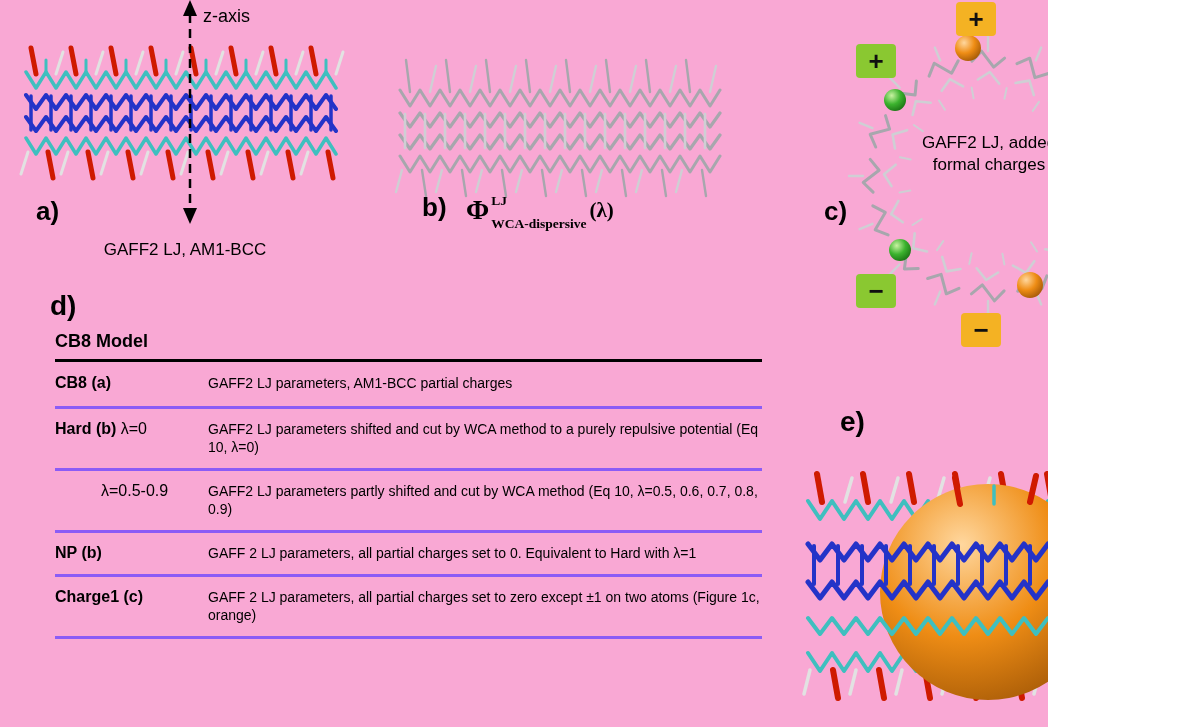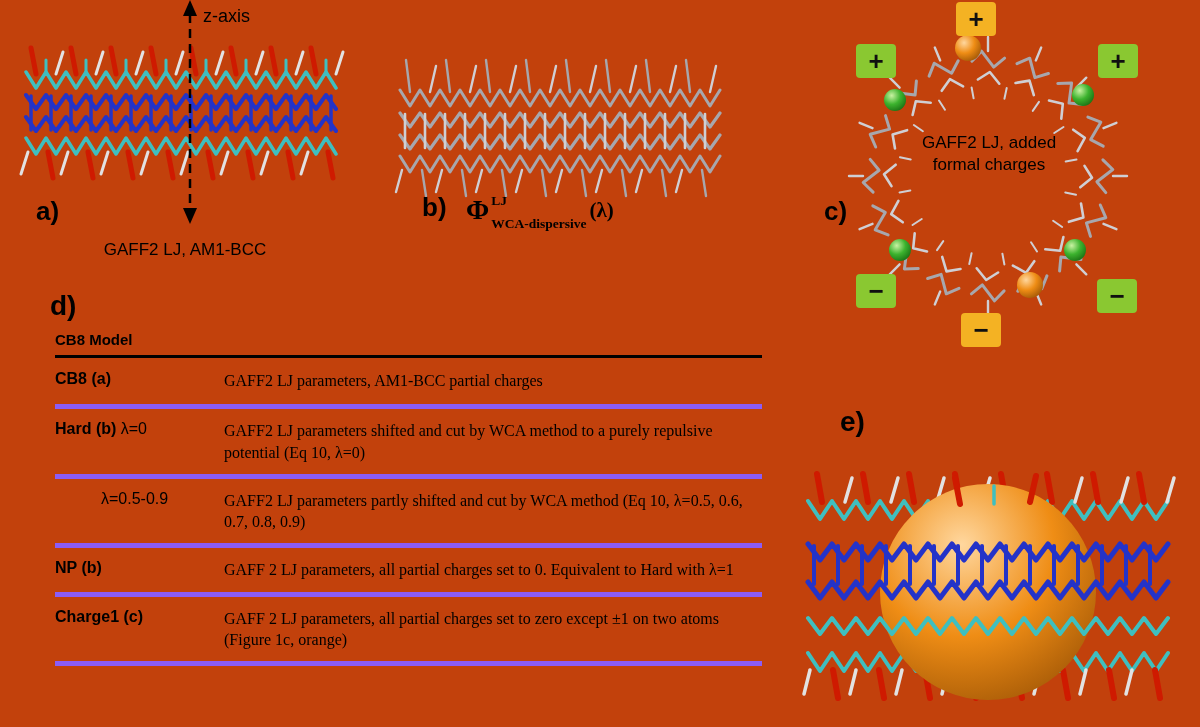--- a/index.html
+++ b/index.html
@@ -1,16 +1,16 @@
 <!DOCTYPE html>
 <html><head>
 <meta charset="utf-8">
 <style>
   html,body{margin:0;padding:0;background:#ffffff;}
-  .stage{position:relative;width:1200px;height:727px;background:#c2410c;overflow:hidden;
+  .stage{position:relative;width:1048px;height:727px;background:#f9a8d4;overflow:hidden;
          font-family:"Liberation Sans",sans-serif;color:#000;}
   .panel-label{position:absolute;font-weight:700;font-size:26px;line-height:1;}
   #lbl-a{left:36px;top:198px;}
   #lbl-b{left:422px;top:194px;}
   #lbl-c{left:824px;top:198px;}
   #lbl-d{left:50px;top:292px;font-size:28px;}
   #lbl-e{left:840px;top:408px;font-size:28px;}
   .z-axis-label{position:absolute;left:203px;top:6px;font-size:18px;}
   .caption-a{position:absolute;left:70px;top:240px;width:230px;text-align:center;font-size:17px;}
   
@@ -28,29 +28,29 @@
          justify-content:center;font-size:26px;font-weight:700;color:#101010;line-height:1;}
   #badge-top{left:956px;top:2px;}
   #badge-ul{left:856px;top:44px;}
   #badge-ur{left:1098px;top:44px;}
   #badge-ll{left:856px;top:274px;}
   #badge-lr{left:1097px;top:279px;}
   #badge-bot{left:961px;top:313px;}
   
   .tableD{position:absolute;left:55px;top:327px;width:707px;}
   .thead{display:grid;grid-template-columns:153px 1fr;padding:4px 0 7px 0;
-         border-bottom:3px solid #000;font-size:15px;font-weight:700;}
-  .trow{display:grid;grid-template-columns:153px 1fr;border-bottom:5px solid #8b5cf6;padding:11px 0 11px 0;gap:16px;}
+         border-bottom:3px solid #000;font-size:18px;font-weight:700;}
+  .trow{display:grid;grid-template-columns:153px 1fr;border-bottom:3px solid #8b5cf6;padding:11px 0 11px 0;}
   .trow.r1{padding:12px 0 13px 0;}
   .trow.r6{padding:9px 0 10px 0;}
   .model{font-size:16px;padding-right:8px;}
   .model .mb{font-weight:700;}
   .model .mr{font-weight:400;}
   .model.indent{padding-left:46px;}
-  .desc{font-size:16px;line-height:1.33;padding-right:2px;font-family:Liberation Serif, serif;}
+  .desc{font-size:14px;line-height:1.33;padding-right:2px;}
   svg{position:absolute;display:block;}
 </style>
 </head>
 <body>
 
 <div class="stage">
 
   <svg id="mol-a" style="left:18px;top:28px;" width="330" height="165" viewBox="0 0 330 165">
       <polyline points="8,44 18,60 28,44 38,60 48,44 58,60 68,44 78,60 88,44 98,60 108,44 118,60 128,44 138,60 148,44 158,60 168,44 178,60 188,44 198,60 208,44 218,60 228,44 238,60 248,44 258,60 268,44 278,60 288,44 298,60 308,44 318,60" fill="none" stroke="#3fbfbf" stroke-width="3.5" stroke-linejoin="round" stroke-linecap="round"></polyline>
       <polyline points="8,67 18,81 28,67 38,81 48,67 58,81 68,67 78,81 88,67 98,81 108,67 118,81 128,67 138,81 148,67 158,81 168,67 178,81 188,67 198,81 208,67 218,81 228,67 238,81 248,67 258,81 268,67 278,81 288,67 298,81 308,67 318,81" fill="none" stroke="#2433c8" stroke-width="4" stroke-linejoin="round" stroke-linecap="round"></polyline>

